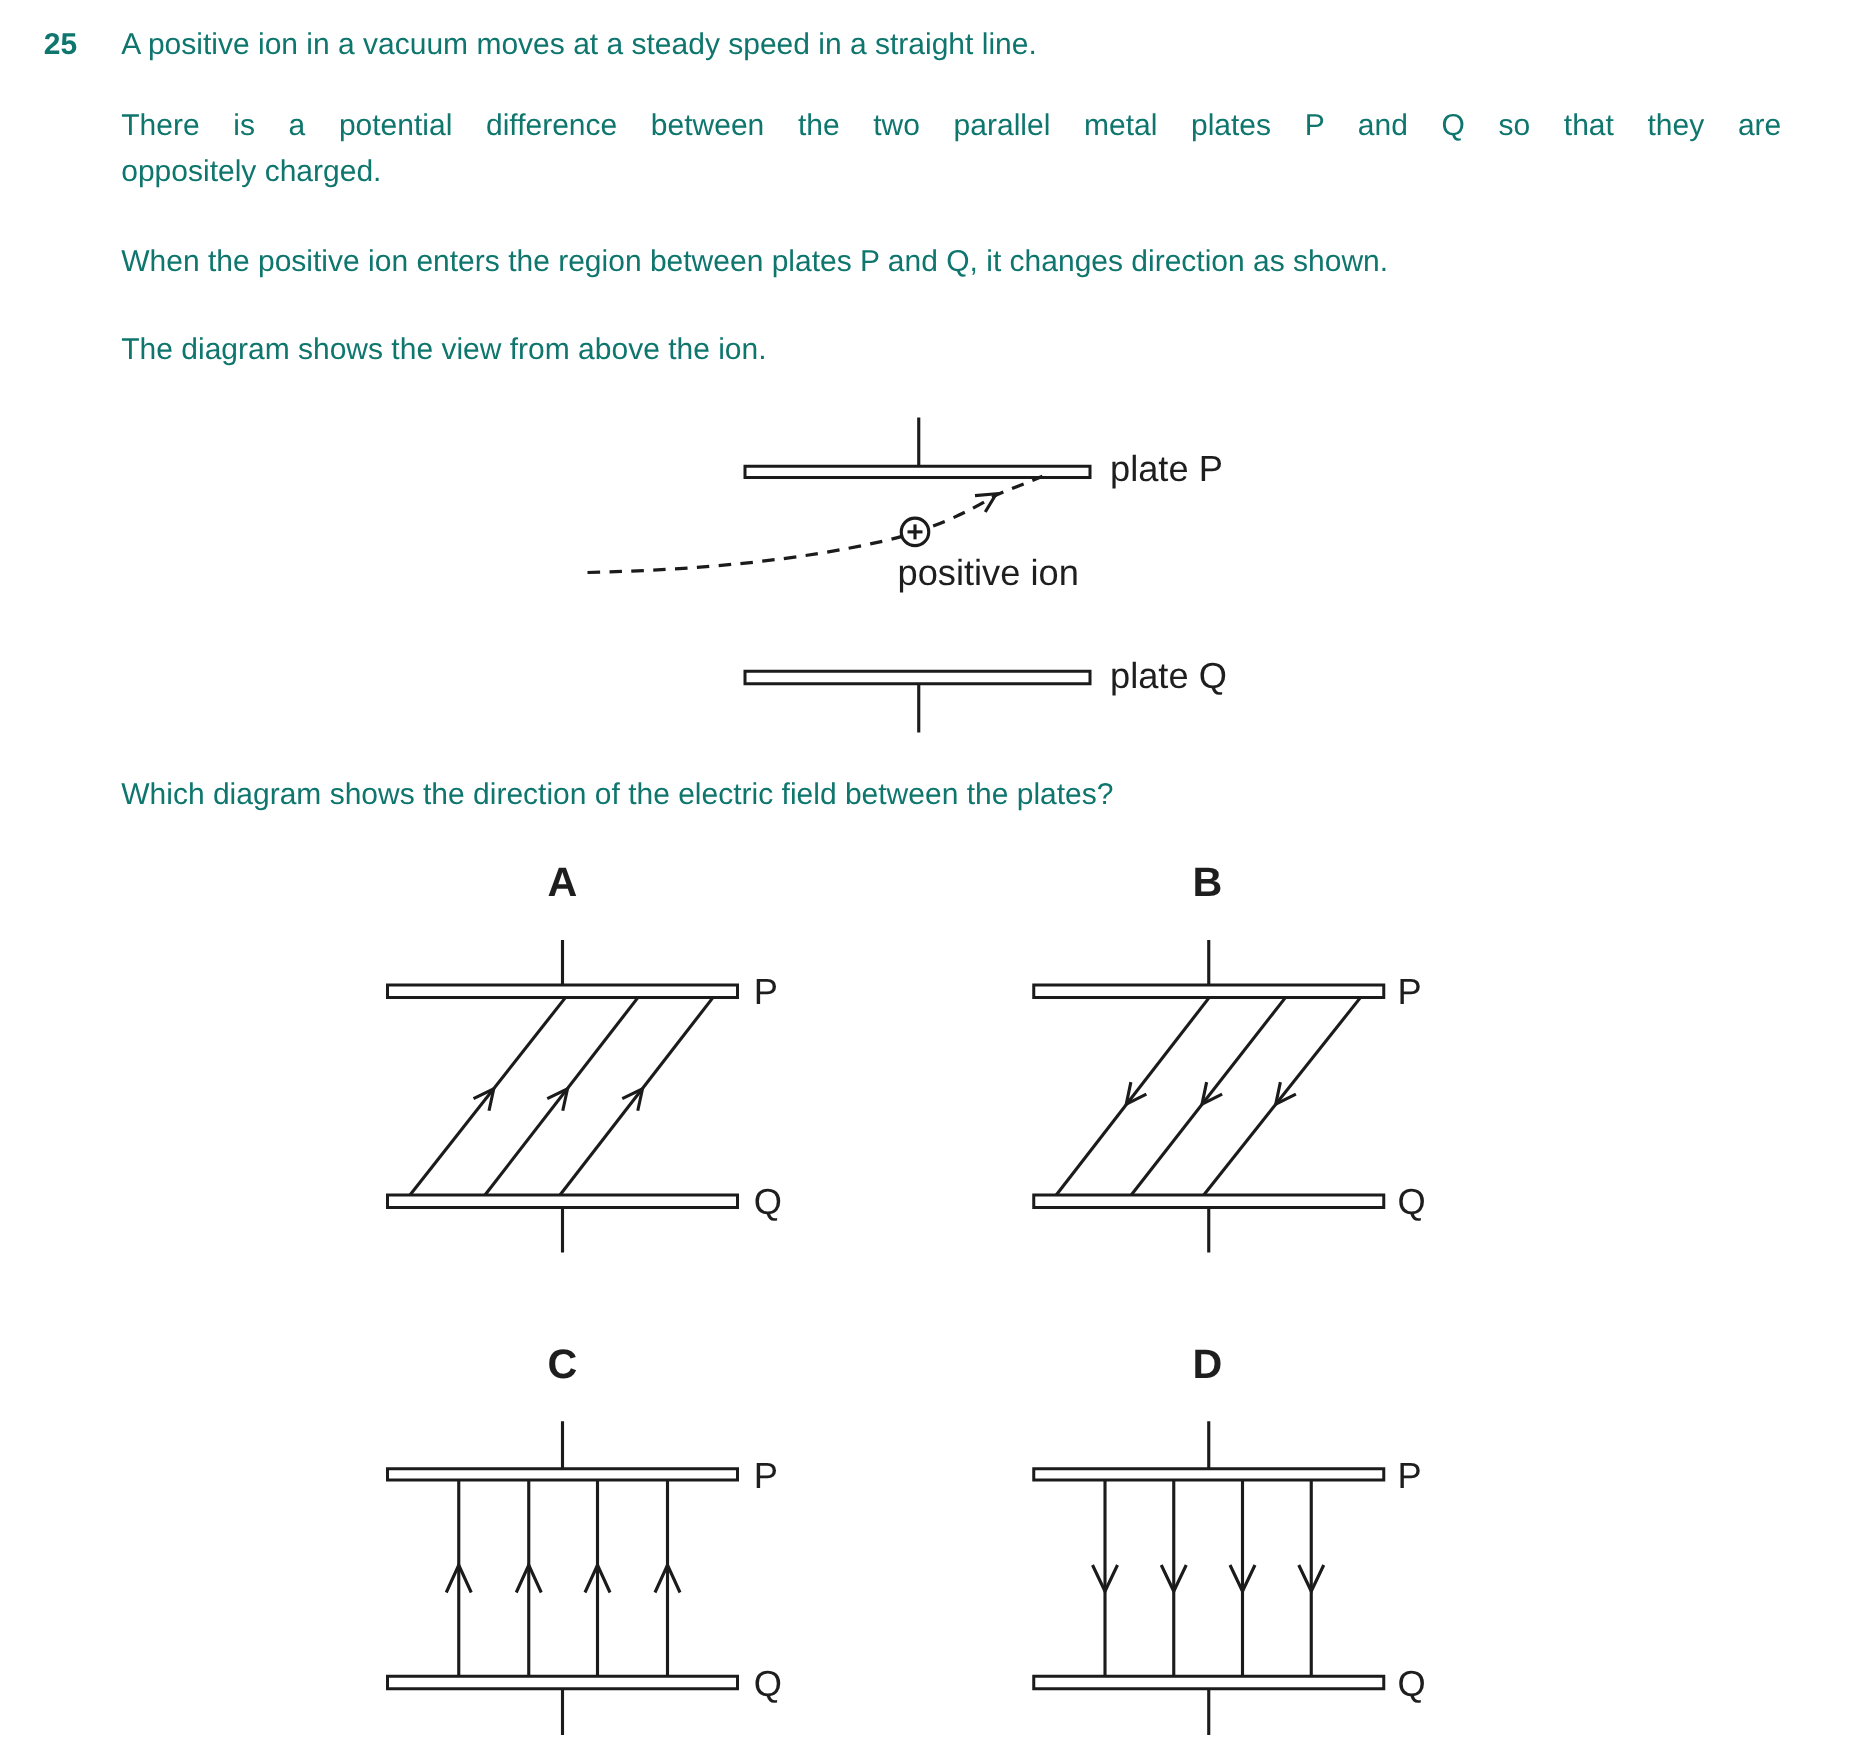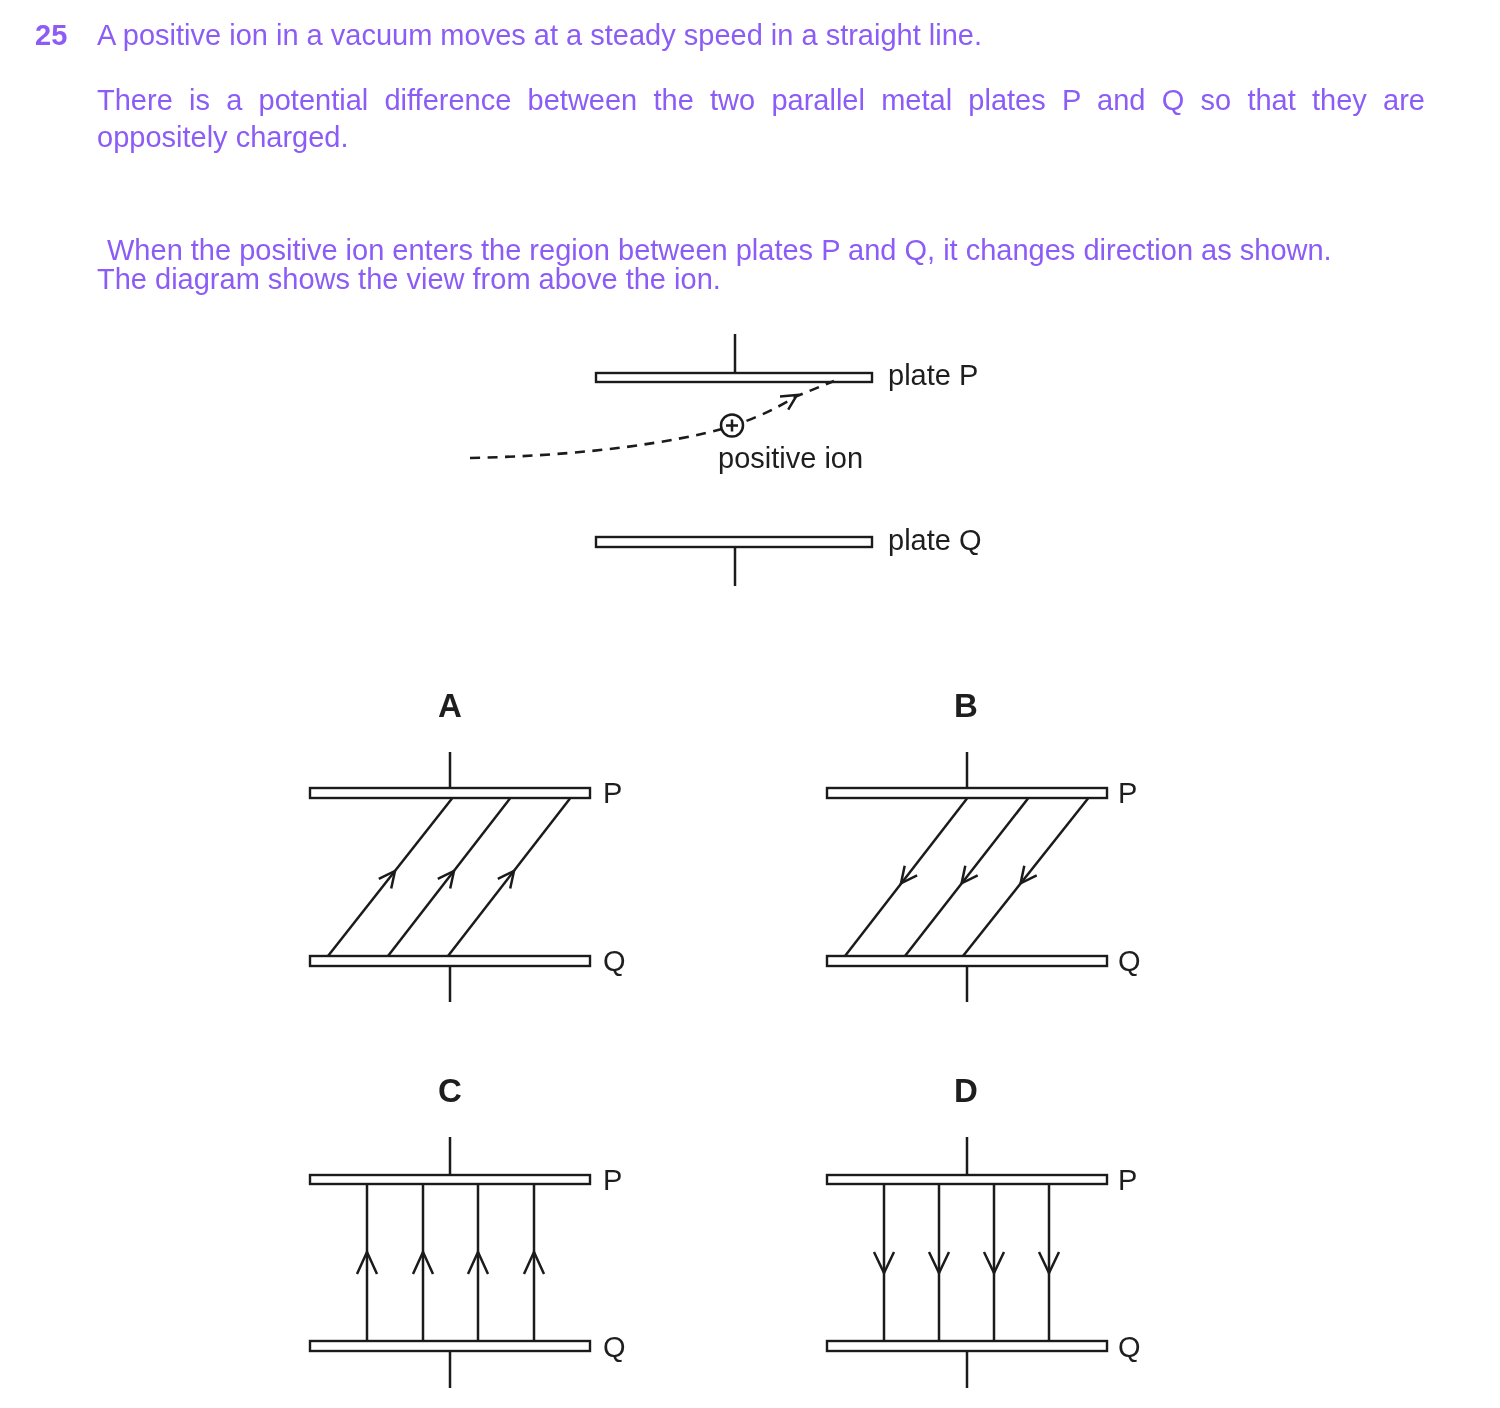--- a/index.html
+++ b/index.html
@@ -7,23 +7,23 @@
     position:relative;
     width:1500px;
     height:1408px;
     background:#ffffff;
     font-family:"Liberation Sans", sans-serif;
     color:#1e1e1e;
     overflow:hidden;
   }
   .p{
     position:absolute;
-    font-size:29px;
+    font-size:24px;
     line-height:37px;
-    color:#8b5cf6;
+    color:#0f766e;
     white-space:nowrap;
   }
   .qnum{font-weight:bold;}
   .para2{
     white-space:normal;
     width:1328px;
   }
   .para2 .jline{
     display:block;
     text-align:justify;
@@ -57,21 +57,21 @@
 <div class="page">
 
   <div class="p qnum" style="left:35px;top:17px;">25</div>
   <div class="p para2" style="left:97px;top:82px;">
     <span class="jline">There is a potential difference between the two parallel metal plates P and Q so that they are</span>
     <span class="nline">oppositely charged.</span>
   </div>
 
   <div class="p" style="left:97px;top:17px;">A positive ion in a vacuum moves at a steady speed in a straight line.</div>
 
-  <div class="p" style="left:107px;top:191px;margin-top:41px;">When the positive ion enters the region between plates P and Q, it changes direction as shown.</div>
+  <div class="p" style="left:97px;top:191px;">When the positive ion enters the region between plates P and Q, it changes direction as shown.</div>
   <div class="p" style="left:97px;top:261px;text-align:center;">The diagram shows the view from above the ion.</div>
 
   <svg style="left:430px;top:325px;" width="580" height="275" viewBox="430 325 580 275">
 
     <line class="ln" x1="735" y1="334" x2="735" y2="373"></line>
 
     <rect class="plate" x="596" y="373" width="276" height="9"></rect>
     <text x="888" y="385">plate P</text>
 
     <path class="dash" d="M 470 458 C 560 456 640 448 706 433 C 745 424 772 411 797 396 L 834 381"></path>
@@ -83,20 +83,21 @@
       <line class="ln" x1="732" y1="419.5" x2="732" y2="431.5" stroke-width="2"></line>
       <line class="ln" x1="726" y1="425.5" x2="738" y2="425.5" stroke-width="2"></line>
     </g>
     <text x="718" y="468">positive ion</text>
 
     <rect class="plate" x="596" y="537" width="276" height="10"></rect>
     <line class="ln" x1="735" y1="547" x2="735" y2="586"></line>
     <text x="888" y="550">plate Q</text>
   </svg>
 
+  <div class="p" style="left:97px;top:617px;">Which diagram shows the direction of the electric field between the plates?</div>
 
   <div class="letter" style="left:428px;top:689px;">A</div>
   <div class="letter" style="left:944px;top:689px;">B</div>
   <div class="letter" style="left:428px;top:1074px;">C</div>
   <div class="letter" style="left:944px;top:1074px;">D</div>
 
   <svg style="left:295px;top:740px;" width="350" height="272" viewBox="295 740 350 272">
     <line class="ln" x1="450" y1="752" x2="450" y2="788"></line>
     <rect class="plate" x="310" y="788" width="280" height="10"></rect>
     <text x="603" y="803">P</text>

